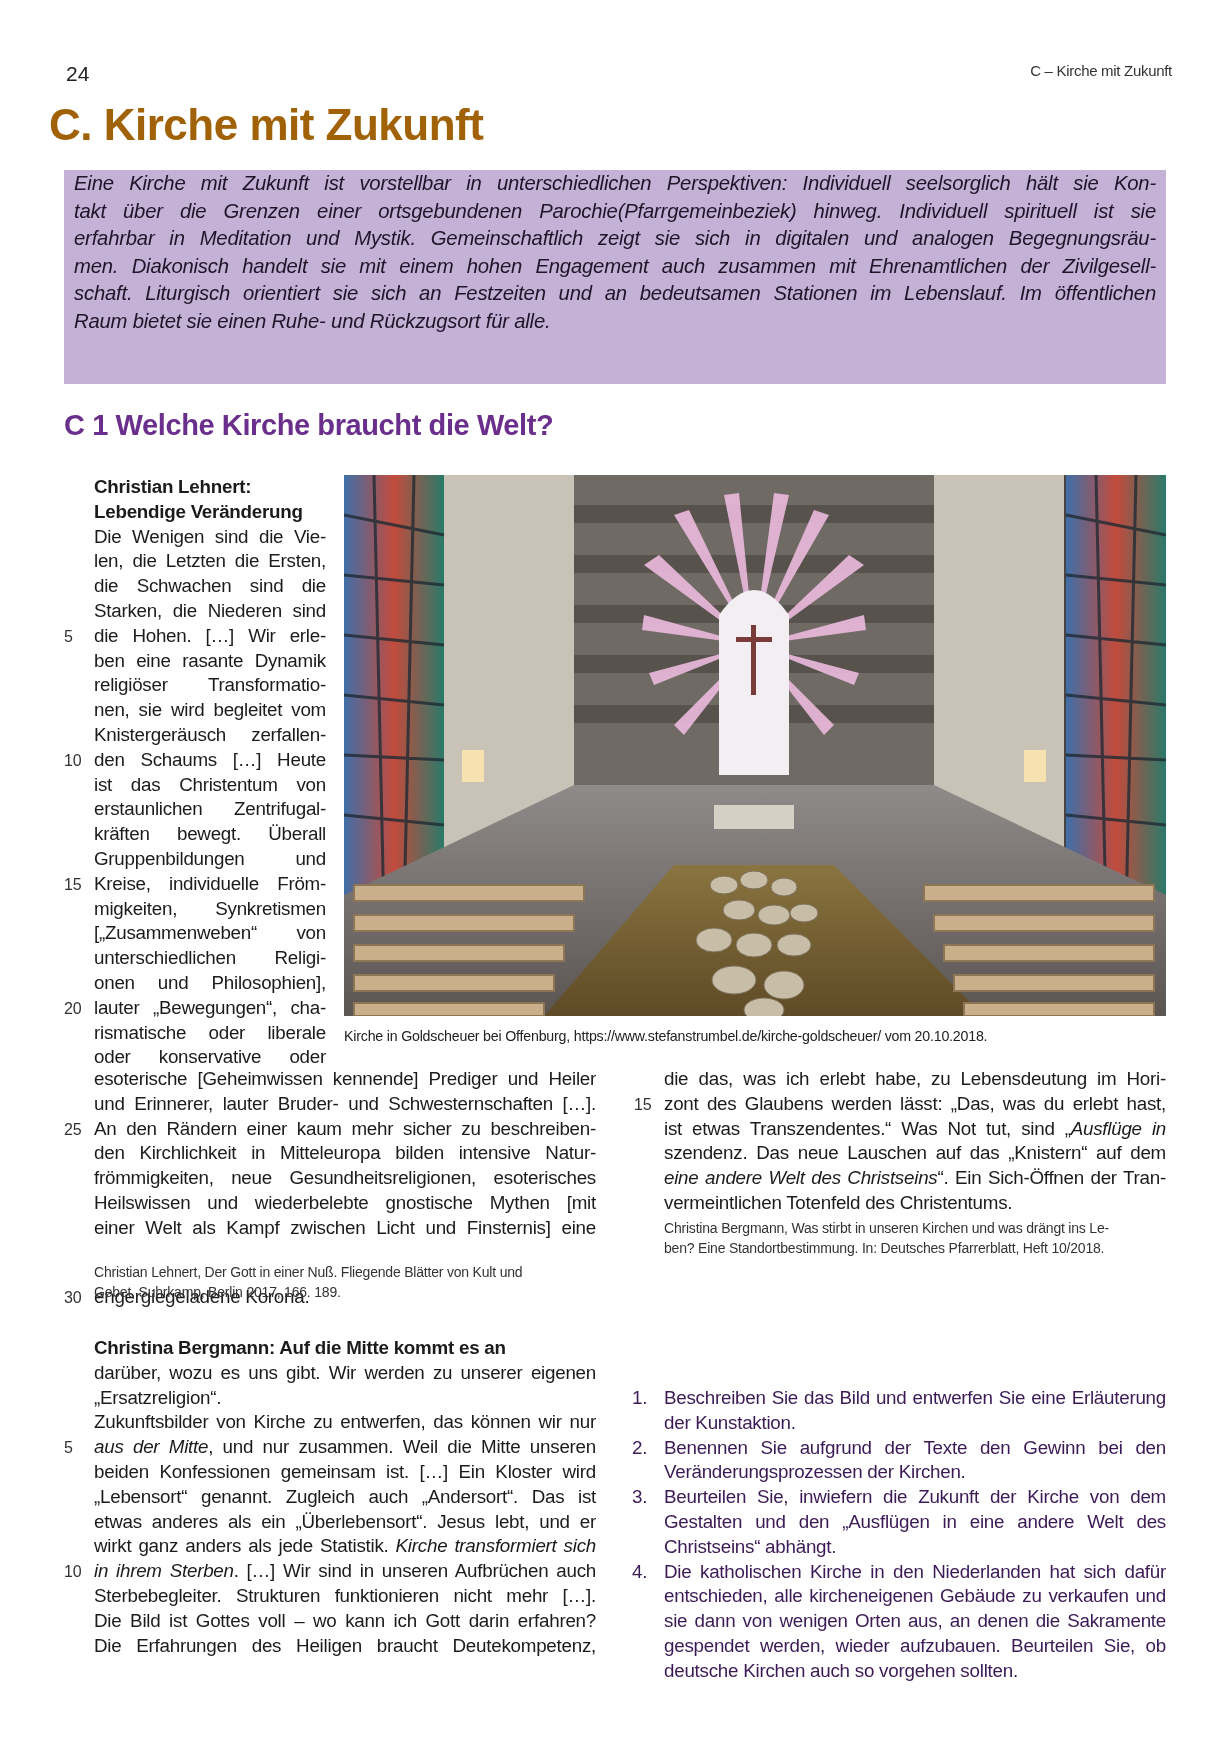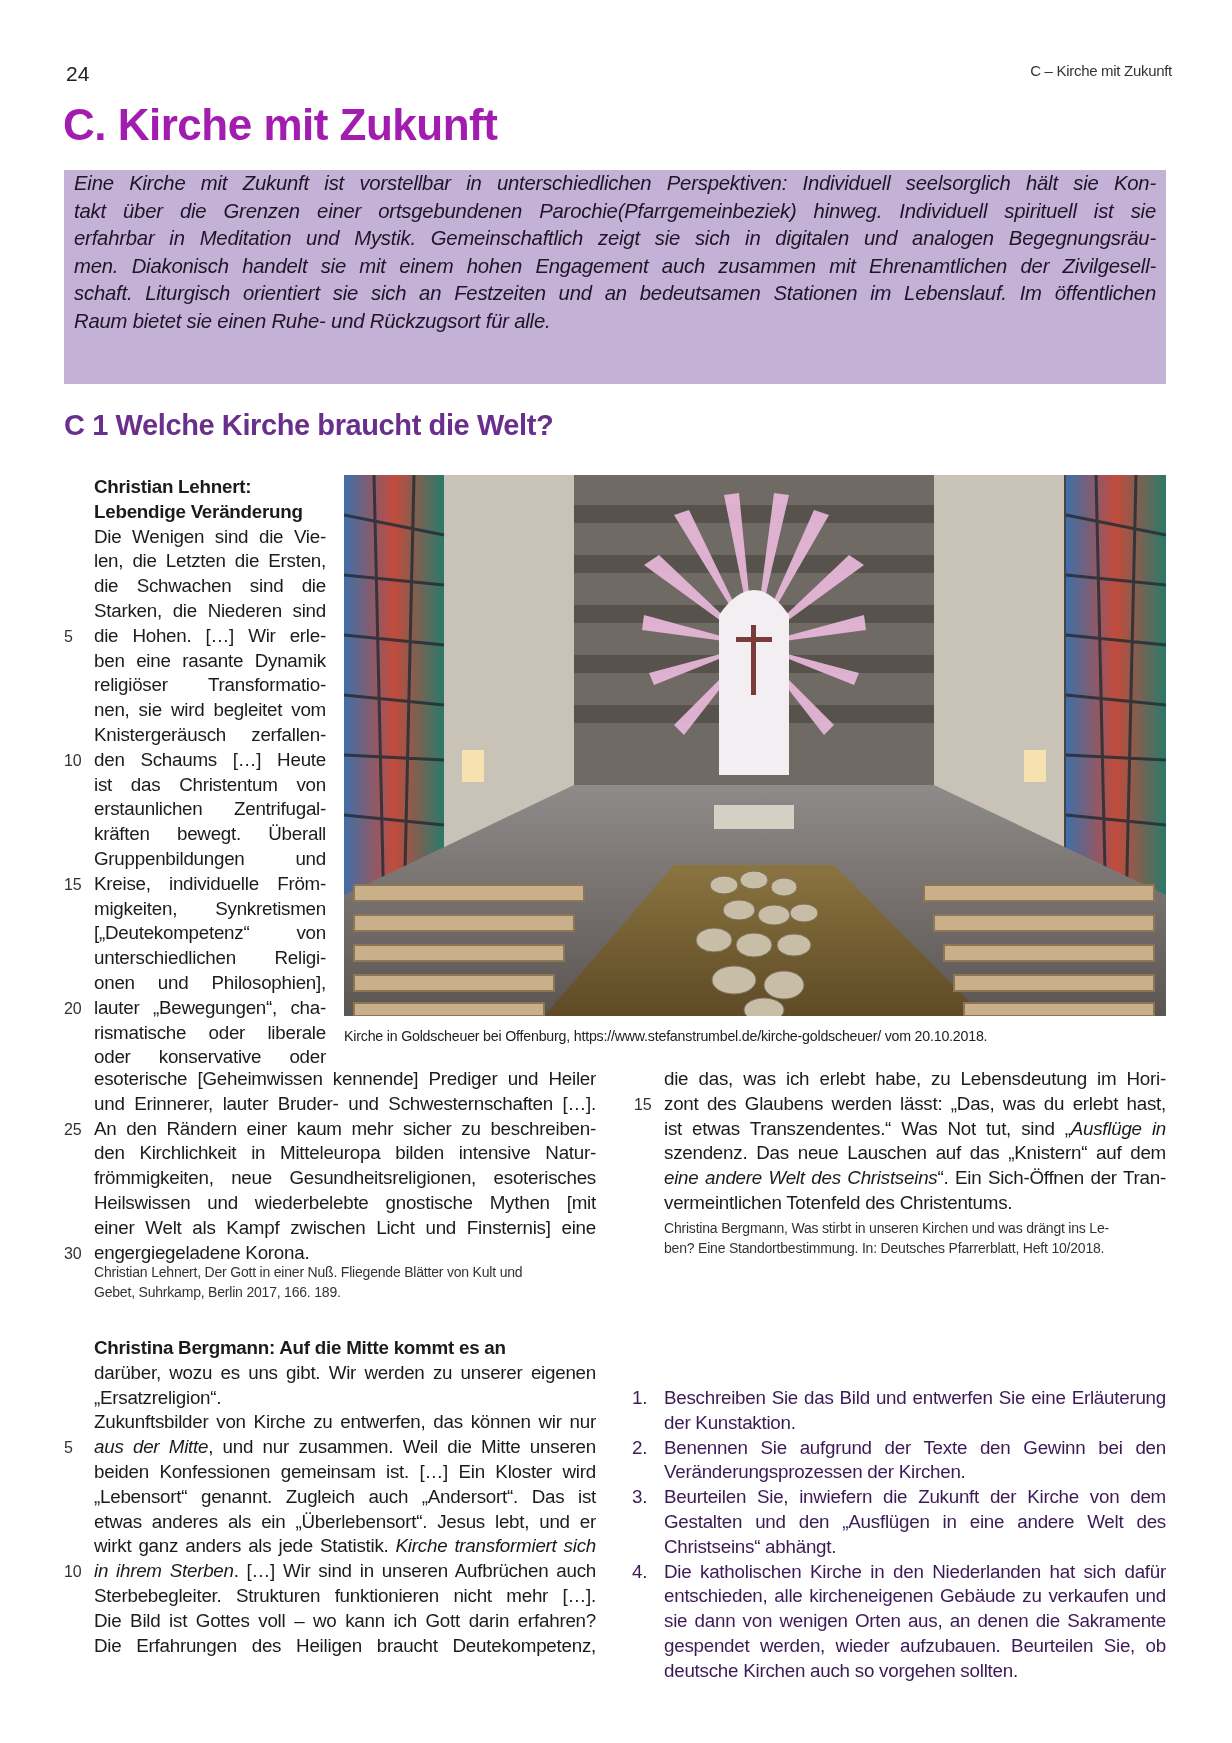--- a/index.html
+++ b/index.html
@@ -1,21 +1,21 @@
 <!DOCTYPE html>
 <html><head>
 <meta charset="utf-8">
 <style>
   html, body { margin: 0; padding: 0; background: #ffffff; }
   body { width: 1232px; height: 1743px; position: relative; overflow: hidden;
          font-family: "Liberation Sans", "DejaVu Sans", sans-serif; color: #1b1b1b; }
   .abs { position: absolute; }
   .page-number { left: 66px; top: 62px; font-size: 21px; color: #222; }
   .running-head { right: 60px; top: 62px; font-size: 15px; color: #333; font-weight: 300; letter-spacing: -0.3px; }
-  .chapter-title { left: 63px; top: 100px; font-size: 44px; font-weight: bold; color: #a21caf; letter-spacing: -0.5px; }
+  .chapter-title { left: 49px; top: 100px; font-size: 44px; font-weight: bold; color: #a16207; letter-spacing: -0.5px; }
   .intro-box { left: 64px; top: 170px; width: 1102px; height: 214px; background: #c3b1d6;
                box-sizing: border-box; padding: 0 10px 0 10px; }
   .intro-box p { margin: 0; font-style: italic; font-size: 20.3px; line-height: 27.5px; color: #1f1428;
                  text-align: justify; letter-spacing: -0.2px; }
   .section-title { left: 64px; top: 409px; font-size: 29px; font-weight: bold; color: #6a2e8c; letter-spacing: -0.4px; }
 
   .text { font-size: 18.8px; line-height: 24.8px; text-align: justify; letter-spacing: -0.25px; }
   .text .ln { position: relative; display: block; }
   .text .num { position: absolute; left: -30px; width: 22px; text-align: right; font-size: 16px; color: #333; top: 1px; }
   .bold-head { font-weight: bold; display: block; }
@@ -73,21 +73,21 @@
       <span class="ln" style="text-align-last: justify;">religiöser Transformatio-</span>
       <span class="ln" style="text-align-last: justify;">nen, sie wird begleitet vom</span>
       <span class="ln" style="text-align-last: justify;">Knistergeräusch zerfallen-</span>
       <span class="ln" style="text-align-last: justify;"><span class="num">10</span>den Schaums […] Heute</span>
       <span class="ln" style="text-align-last: justify;">ist das Christentum von</span>
       <span class="ln" style="text-align-last: justify;">erstaunlichen Zentrifugal-</span>
       <span class="ln" style="text-align-last: justify;">kräften bewegt. Überall</span>
       <span class="ln" style="text-align-last: justify;">Gruppenbildungen und</span>
       <span class="ln" style="text-align-last: justify;"><span class="num">15</span>Kreise, individuelle Fröm-</span>
       <span class="ln" style="text-align-last: justify;">migkeiten, Synkretismen</span>
-      <span class="ln" style="text-align-last: justify;">[„Deutekompetenz“ von</span>
+      <span class="ln" style="text-align-last: justify;">[„Zusammenweben“ von</span>
       <span class="ln" style="text-align-last: justify;">unterschiedlichen Religi-</span>
       <span class="ln" style="text-align-last: justify;">onen und Philosophien],</span>
       <span class="ln" style="text-align-last: justify;"><span class="num">20</span>lauter „Bewegungen“, cha-</span>
       <span class="ln" style="text-align-last: justify;">rismatische oder liberale</span>
       <span class="ln" style="text-align-last: justify;">oder konservative oder</span>
     </div>
 </div>
 
 <div class="abs photo">
   <svg width="822" height="541" viewBox="0 0 822 541">
@@ -190,21 +190,21 @@
 
 <div class="abs text col-left-wide">
   <div id="lehnert-wide">
       <span class="ln" style="text-align-last: justify;">esoterische [Geheimwissen kennende] Prediger und Heiler</span>
       <span class="ln" style="text-align-last: justify;">und Erinnerer, lauter Bruder- und Schwesternschaften […].</span>
       <span class="ln" style="text-align-last: justify;"><span class="num">25</span>An den Rändern einer kaum mehr sicher zu beschreiben-</span>
       <span class="ln" style="text-align-last: justify;">den Kirchlichkeit in Mitteleuropa bilden intensive Natur-</span>
       <span class="ln" style="text-align-last: justify;">frömmigkeiten, neue Gesundheitsreligionen, esoterisches</span>
       <span class="ln" style="text-align-last: justify;">Heilswissen und wiederbelebte gnostische Mythen [mit</span>
       <span class="ln" style="text-align-last: justify;">einer Welt als Kampf zwischen Licht und Finsternis] eine</span>
-      <span class="ln" style="text-align-last: left;"><span class="num">30</span>engergiegeladene Korona.</span>
+      <span class="ln" style="text-align-last: left; margin-top: 44px;"><span class="num">30</span>engergiegeladene Korona.</span>
     </div>
 </div>
 <div class="abs source src-lehnert">
   <div>Christian Lehnert, Der Gott in einer Nuß. Fliegende Blätter von Kult und</div>
   <div>Gebet, Suhrkamp, Berlin 2017, 166. 189.</div>
 </div>
 
 <div class="abs text col-right">
   <div id="bergmann-cont">
       <span class="ln" style="text-align-last: justify;"><span>die das, was ich erlebt habe, zu Lebensdeutung im Hori-</span></span>

